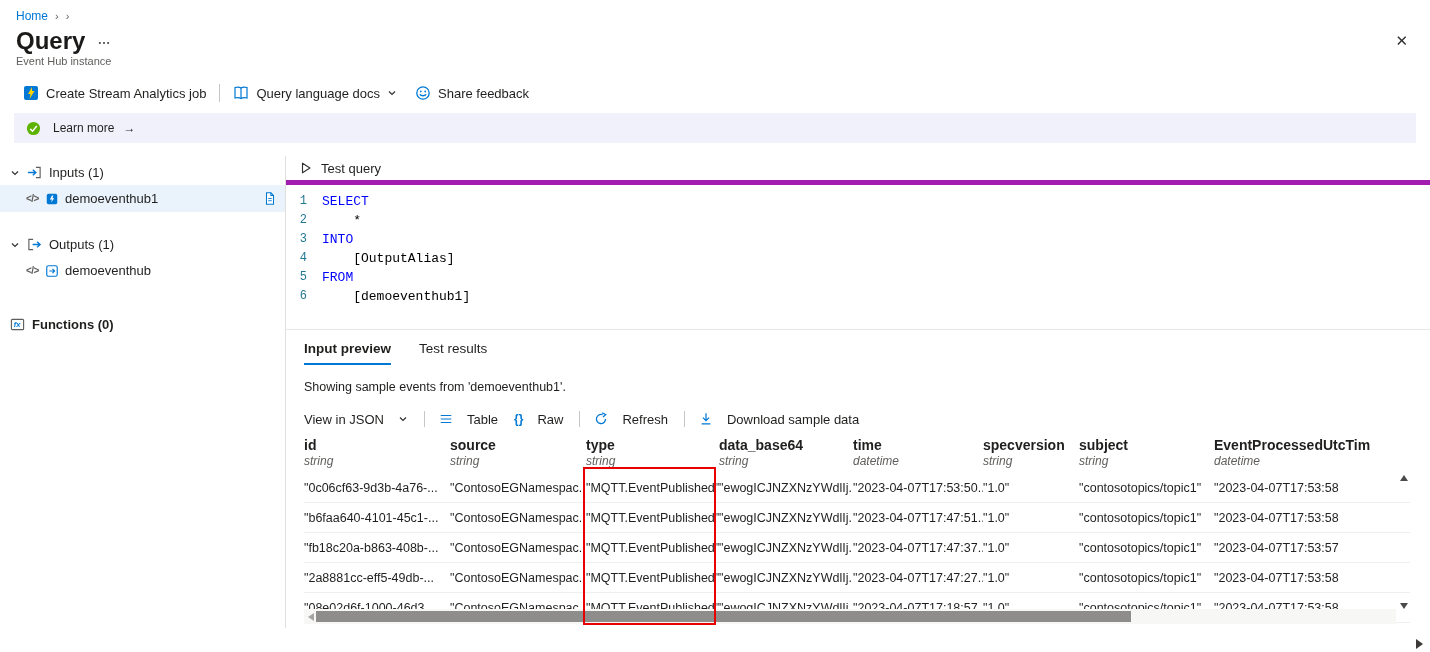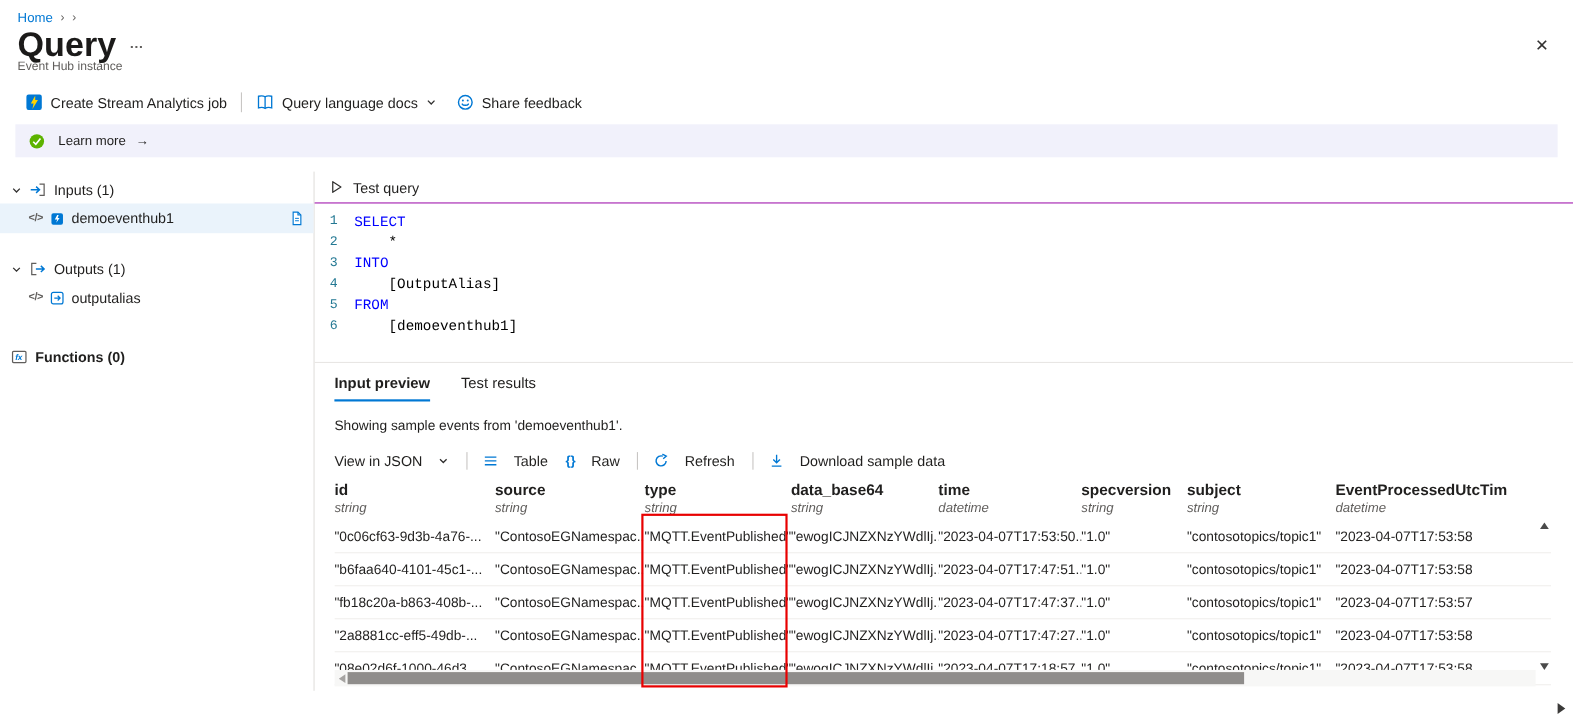--- a/index.html
+++ b/index.html
@@ -4,21 +4,21 @@
 <style>
   * { margin:0; padding:0; box-sizing:border-box; }
   html,body { width:1430px; height:652px; overflow:hidden; }
   body { font-family:"Liberation Sans","DejaVu Sans",sans-serif; font-size:13px; color:#201f1e; background:#fff; position:relative; }
   a { color:var(--accent,#0078d4); text-decoration:none; cursor:pointer; }
 
   .breadcrumb { padding:9px 16px 0 16px; font-size:12px; display:flex; align-items:center; gap:7px; }
   .bsep { color:#605e5c; font-size:11px; }
 
   .header-row { display:flex; align-items:flex-start; padding:3px 22px 0 16px; }
-  .title { font-size:31px; font-weight:bold; color:#1b1a19; line-height:30px; }
+  .title { font-size:24px; font-weight:bold; color:#1b1a19; line-height:30px; }
   .more { margin-left:12px; margin-top:6px; color:#605e5c; cursor:pointer; font-weight:bold; letter-spacing:1px; }
   .close { margin-left:auto; color:#323130; font-size:15px; cursor:pointer; padding-top:6px; }
   .subtitle { padding-left:16px; font-size:11px; color:#605e5c; margin-top:-1px; }
 
   .cmdbar { display:flex; align-items:center; height:36px; padding-left:14px; margin-top:8px; }
   .cmd { display:flex; align-items:center; gap:7px; cursor:pointer; padding:0 9px; height:100%; }
   .vsep { width:1px; height:18px; background:#c8c6c4; margin:0 4px; }
 
   .banner { margin:2px 14px 0 14px; background:var(--banner-bg,#f1f1fb); height:30px; display:flex; align-items:center; padding:0 12px; gap:9px; font-size:12px; }
   .banner .learn { cursor:pointer; margin-left:3px; }
@@ -27,21 +27,21 @@
   .sidebar { width:286px; flex-shrink:0; border-right:1px solid #e1dfdd; padding-top:4px; }
   .side-header { display:flex; align-items:center; gap:7px; height:25px; padding-left:10px; font-size:13px; cursor:pointer; }
   .side-item { display:flex; align-items:center; gap:6px; height:27px; padding-left:26px; padding-right:8px; font-size:13px; cursor:pointer; }
   .side-item.selected { background:var(--selected-bg,#eaf3fb); }
   .code-glyph { color:#605e5c; font-size:10px; font-weight:bold; letter-spacing:-0.5px; }
   .doc { margin-left:auto; cursor:pointer; display:flex; }
   .mt-outputs { margin-top:20px; }
   .mt-functions { margin-top:28px;font-weight:bold; }
 
   .main { flex:1; min-width:0; position:relative; }
-  .test-row { height:29px; border-bottom:1px solid #a21caf; display:flex; align-items:center; gap:8px; padding-left:13px; cursor:pointer; }
+  .test-row { height:29px; border-bottom:5px solid #a21caf; display:flex; align-items:center; gap:8px; padding-left:13px; cursor:pointer; }
 
   .editor { height:145px; border-bottom:1px solid #e8e6e4; padding-top:7px;
             font-family:"Liberation Mono","DejaVu Sans Mono",monospace; font-size:13px; cursor:text; }
   .code-line { display:flex; height:19px; line-height:19px; white-space:pre; }
   .ln { width:36px; text-align:right; padding-right:15px; color:#237893; font-size:12px; flex-shrink:0; }
   .code.kw { color:var(--keyword-blue,#0000ff); }
   .code.plain { color:#000; }
 
   .preview { padding-left:18px; }
   .tabs { display:flex; gap:28px; margin-top:11px; }
@@ -195,21 +195,21 @@
         <span>Outputs (1)</span>
       </div>
       <div class="side-item">
         <span class="code-glyph">&lt;/&gt;</span>
         <span class="icon">
           <svg width="14" height="14" viewBox="0 0 16 16">
               <rect x="2" y="2" width="12" height="12" rx="2" fill="none" stroke="#0078d4" stroke-width="1.3"></rect>
               <path d="M5 8h6M8.5 5.5 11 8l-2.5 2.5" stroke="#0078d4" stroke-width="1.3" fill="none"></path>
             </svg>
         </span>
-        <span>outputalias</span>
+        <span>demoeventhub</span>
       </div>
 
       <div class="side-header mt-functions">
         <span class="icon">
           <svg width="15" height="15" viewBox="0 0 16 16">
               <rect x="1.5" y="2.5" width="13" height="11" rx="1" fill="none" stroke="#605e5c" stroke-width="1.2"></rect>
               <text x="4" y="11" font-size="8" font-style="italic" fill="#0078d4">fx</text>
             </svg>
         </span>
         <span>Functions (0)</span>

